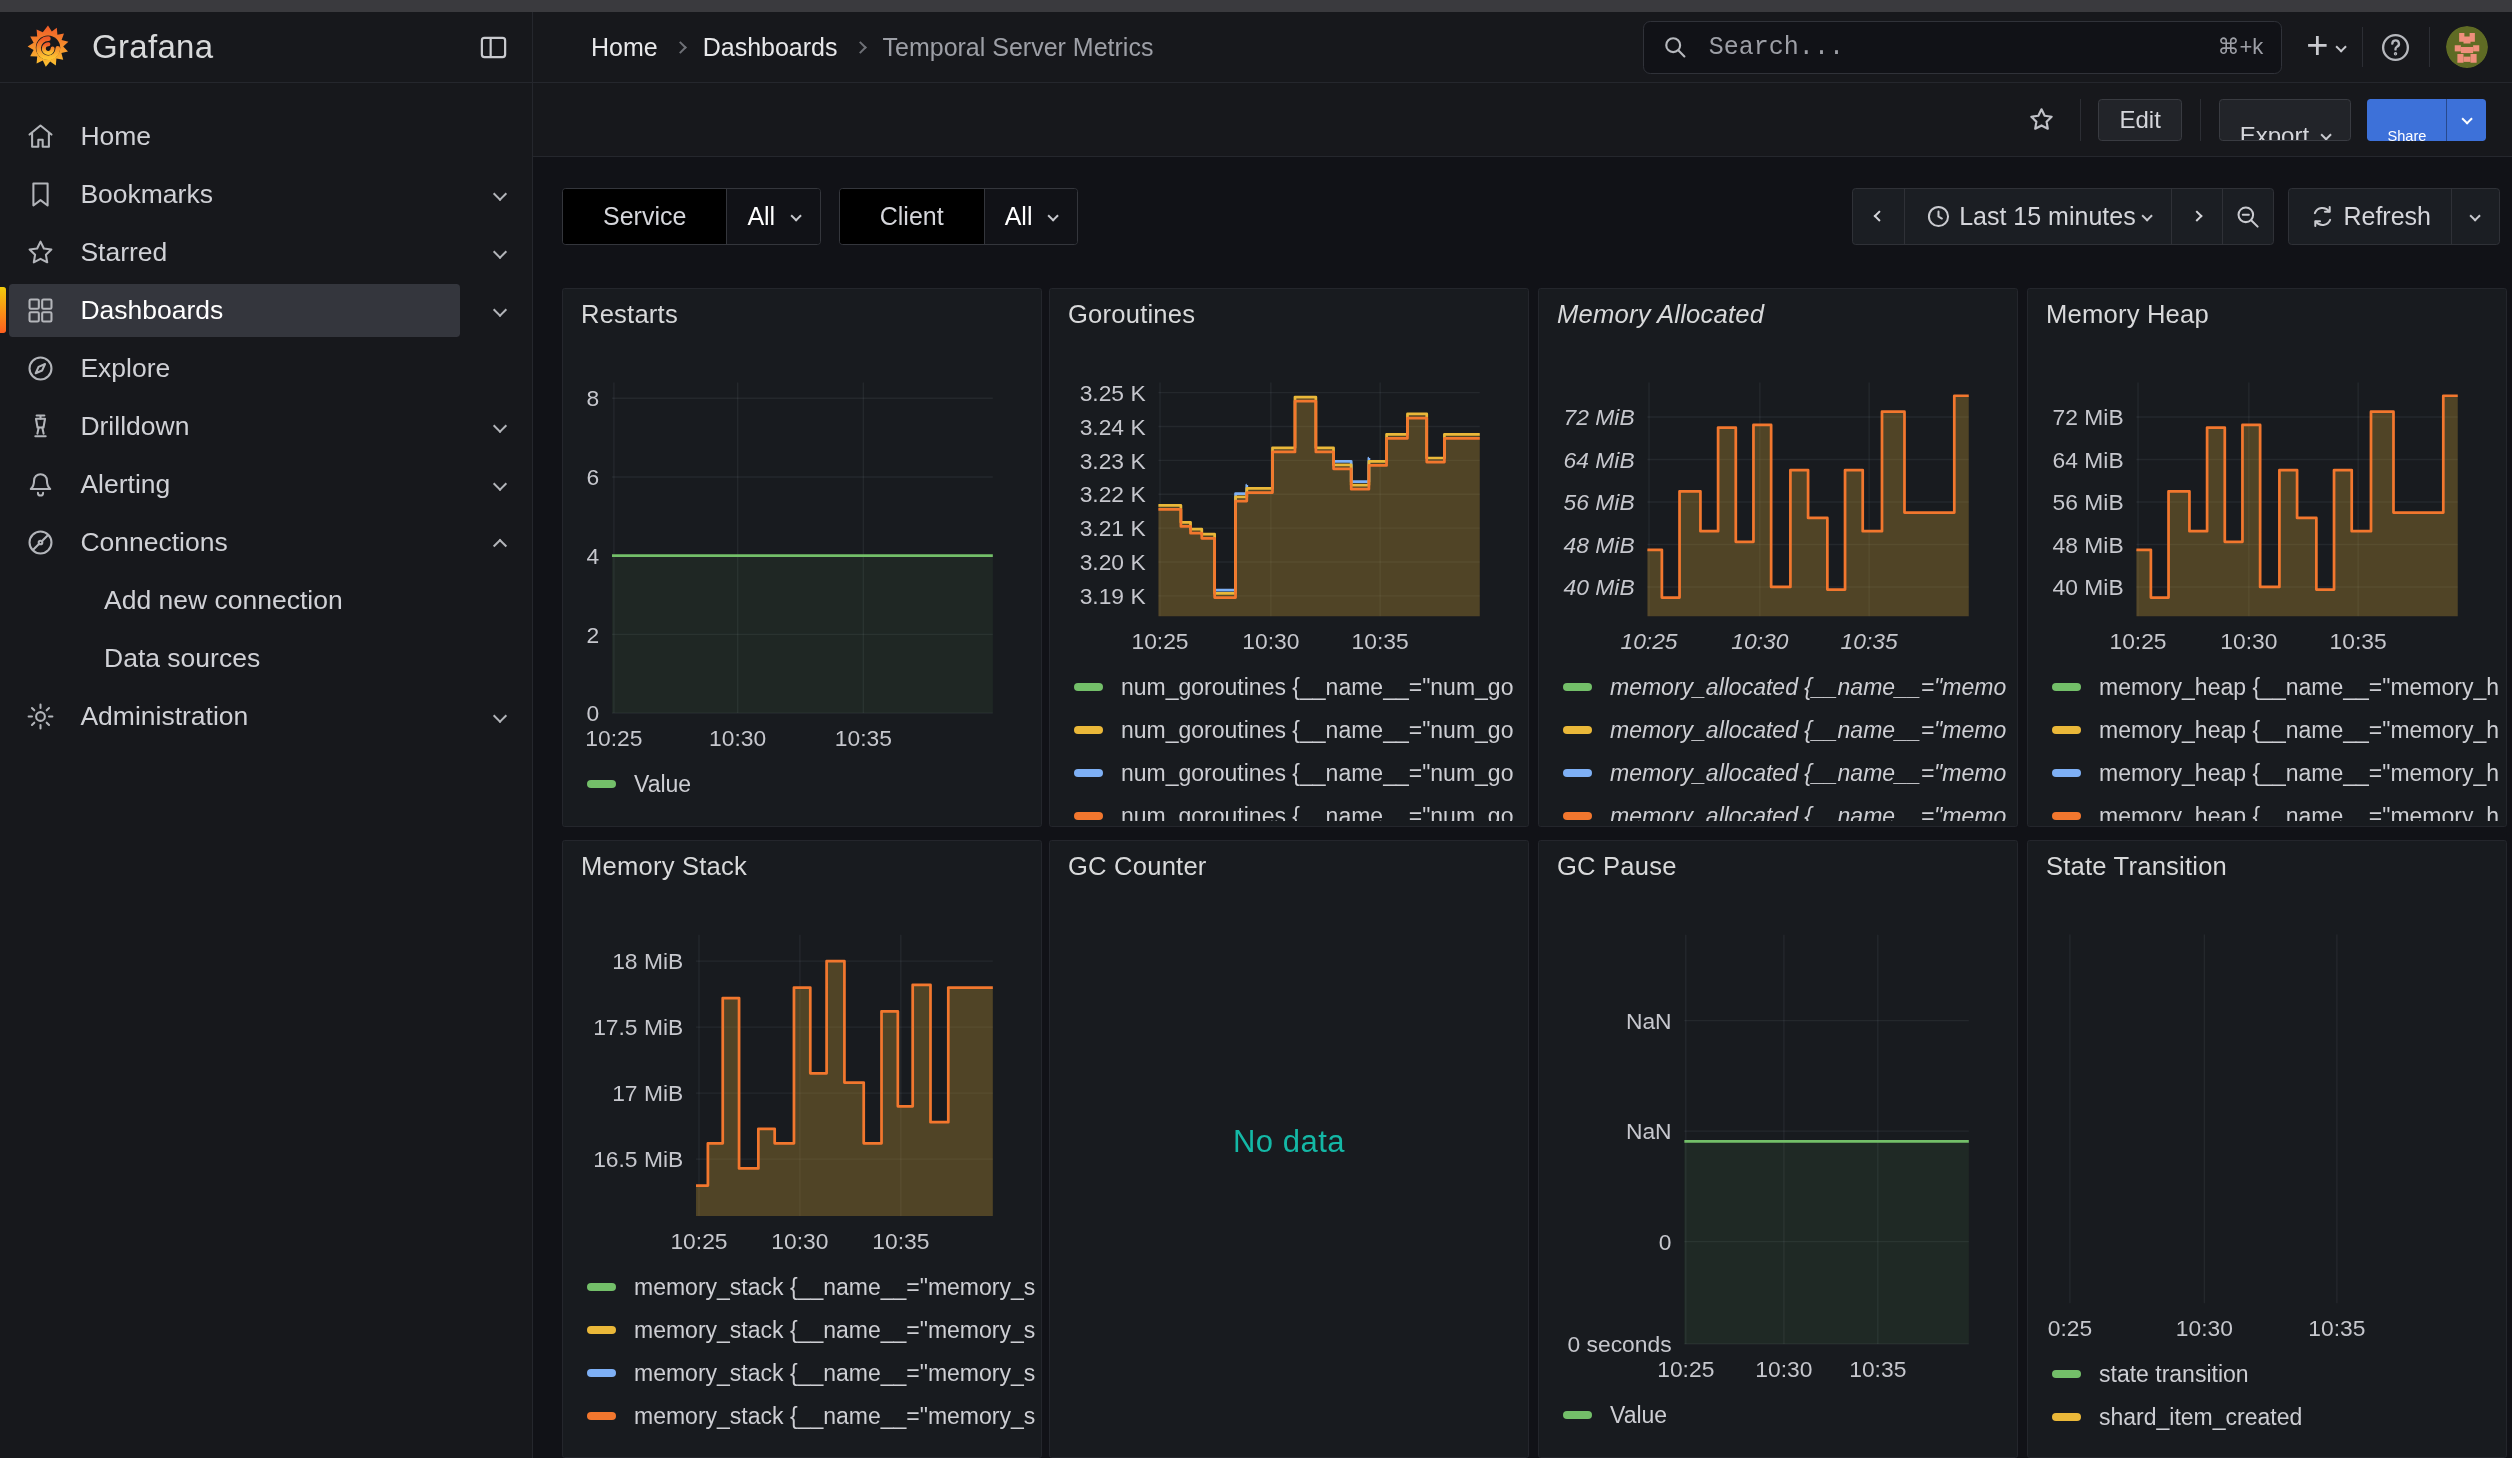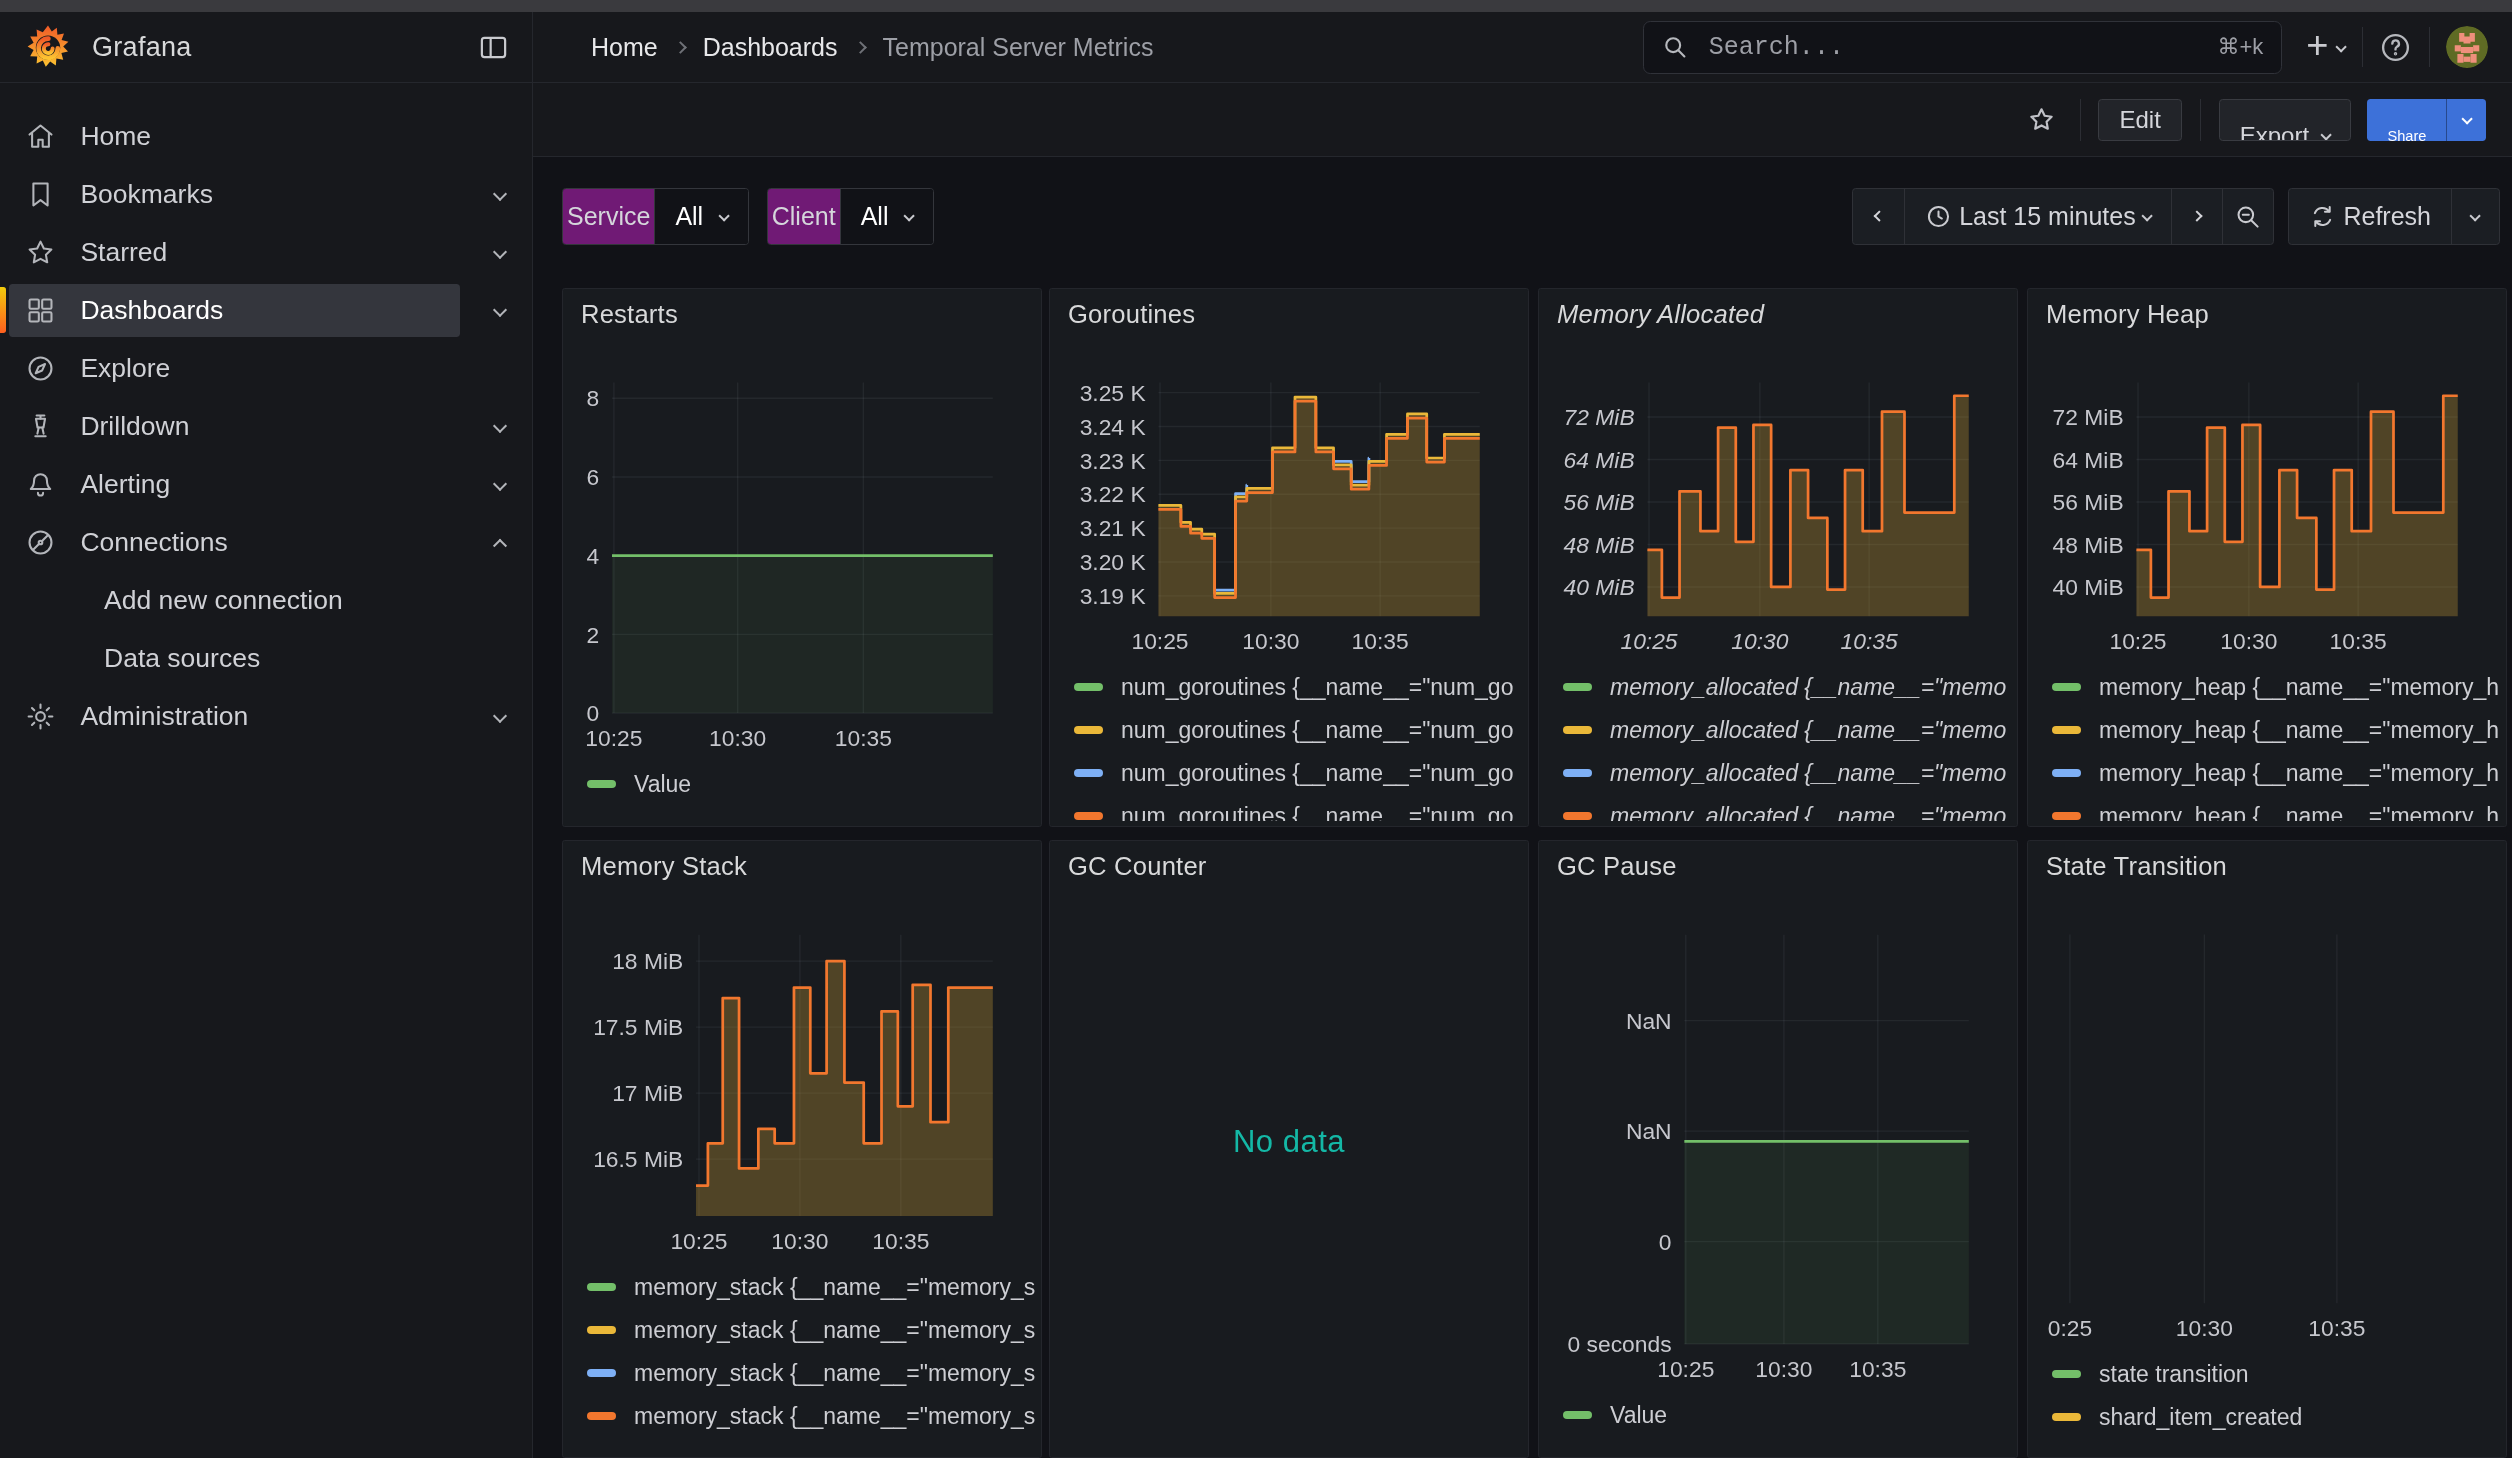--- a/index.html
+++ b/index.html
@@ -5,21 +5,21 @@
   * { box-sizing: border-box; margin: 0; padding: 0; }
   html,body { background:#0c0d10; }
   body { font-family: "Liberation Sans", "DejaVu Sans", sans-serif; }
   #app { position:relative; width:2512px; height:1458px; overflow:hidden; background:#111217; color:#d5d6db; }
 
   
   #os-strip { position:absolute; left:0; top:0; width:100%; height:12px; background:#3a3a3e; }
   #header { position:absolute; left:0; top:12px; width:100%; height:71px; background:#17181c; border-bottom:0.9px solid #25272d; display:flex; align-items:stretch; }
   #header-left { width:533px; flex:0 0 533px; display:flex; align-items:center; border-right:0.9px solid #25272d; }
   #logo { margin-left:24px; width:48px; height:48px; display:block; }
-  #brand { margin-left:20px; font-size:27px; font-weight:500; color:#d8d9da; letter-spacing:0.3px; }
+  #brand { margin-left:20px; font-size:33px; font-weight:500; color:#d8d9da; letter-spacing:0.3px; }
   #panel-toggle { margin-left:auto; margin-right:20px; width:37px; height:37px; display:flex; align-items:center; justify-content:center; cursor:pointer; }
   #header-main { flex:1; display:flex; align-items:center; }
   #breadcrumb { margin-left:58px; display:flex; align-items:center; gap:18px; font-size:25px; }
   .crumb { color:#e8e8ea; cursor:pointer; }
   .crumb.current { color:#9d9fa6; cursor:default; }
   .crumb-sep { width:9px; height:9px; border-right:2.3px solid #6f7177; border-bottom:2.3px solid #6f7177; transform:rotate(-45deg); margin-top:1.8px; }
   #search-box { margin-left:auto; width:639px; height:53px; background:#111217; border:0.9px solid #303239; border-radius:7.3px; display:flex; align-items:center; padding:0 18px; cursor:text; }
   #search-box input { flex:1; background:transparent; border:none; outline:none; color:#e5e5e5; font-size:25px; margin-left:21px; font-family:Liberation Mono, monospace; }
   #search-box input::placeholder { color:#9d9fa6; }
   #search-kbd { color:#9d9fa6; font-size:22px; }
@@ -57,21 +57,21 @@
   .btn-gap { width:16.4px; }
   .split { display:inline-flex; border-radius:3.7px; overflow:hidden; }
   .split .main { display:flex; align-items:center; gap:12.8px; padding:0 20px;margin-top:32px; }
   .split .caret-part { display:flex; align-items:center; justify-content:center; width:40px; border-left:0.9px solid rgba(0,0,0,.35); }
   .split.primary { background:#3d71d9; color:#ffffff; height:42px; }
 
   
   #content { position:absolute; left:533px; top:157px; right:0; bottom:0; background:#111217; overflow:hidden; }
   #controls { position:absolute; left:29px; right:12px; top:31px; height:57px; display:flex; align-items:center; }
   .filter { display:flex; height:57px; border:0.9px solid #34363c; border-radius:3.7px; overflow:hidden; margin-right:18px; cursor:pointer; }
-  .filter-label { background:#701a75; color:#d5d6db; font-size:25px; display:flex; align-items:center; padding:0 4px; }
+  .filter-label { background:#000000; color:#d5d6db; font-size:25px; display:flex; align-items:center; padding:0 40px; }
   .filter-value { background:#111217; border-left:0.9px solid #34363c; display:flex; align-items:center; gap:16.4px; padding:0 20px; color:#ffffff; font-size:25px; font-weight:500; }
   .filter-value .chev { color:#c9cacf; }
   #time-controls { margin-left:auto; display:flex; align-items:center; }
   .btn-group { display:flex; height:57px; border:0.9px solid #2f3137; border-radius:3.7px; overflow:hidden; background:#1b1e23; }
   .bg-item { display:flex; align-items:center; justify-content:center; color:#d5d6db; cursor:pointer; }
   .bg-item + .bg-item { border-left:0.9px solid #2f3137; }
   .bg-item.icon-only { width:51px; }
   .bg-item.wide { padding:0 20px; gap:7px; font-size:25px; font-weight:500; }
   .bg-item .ctl-icon { width:27px; height:27px; color:#c9cacf; }
   .bg-item .ctl-icon svg { width:27px; height:27px; }

